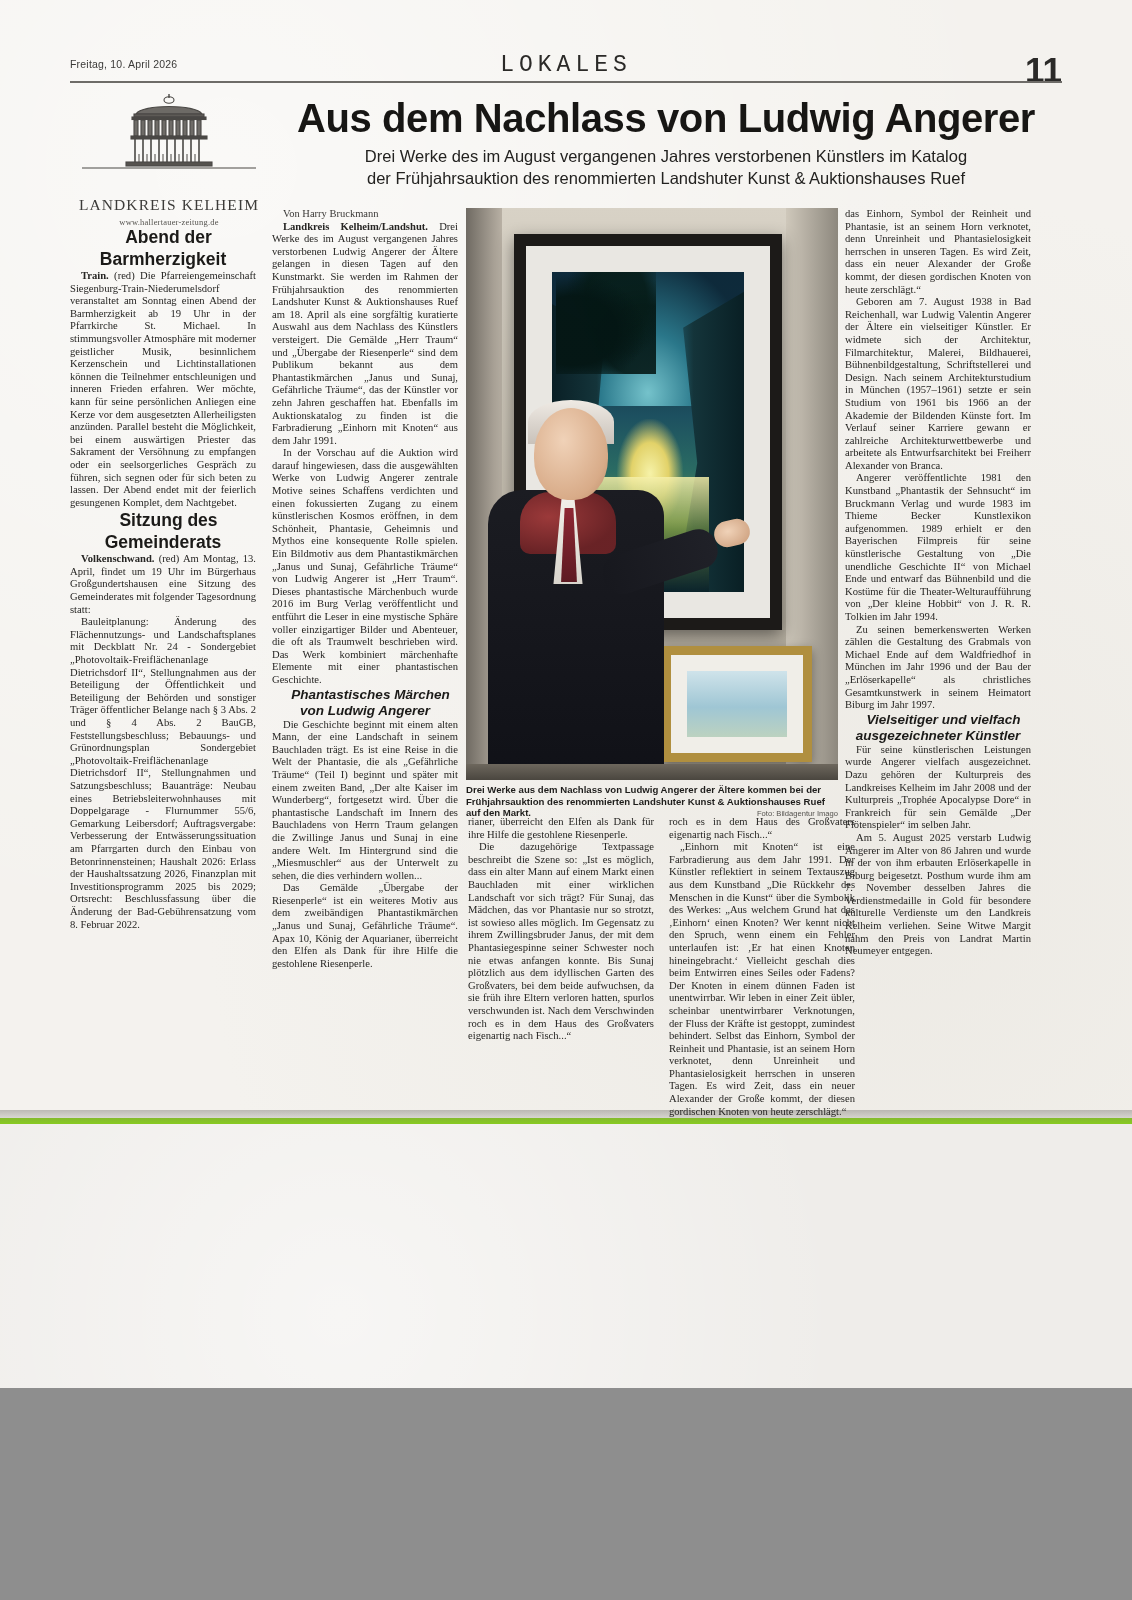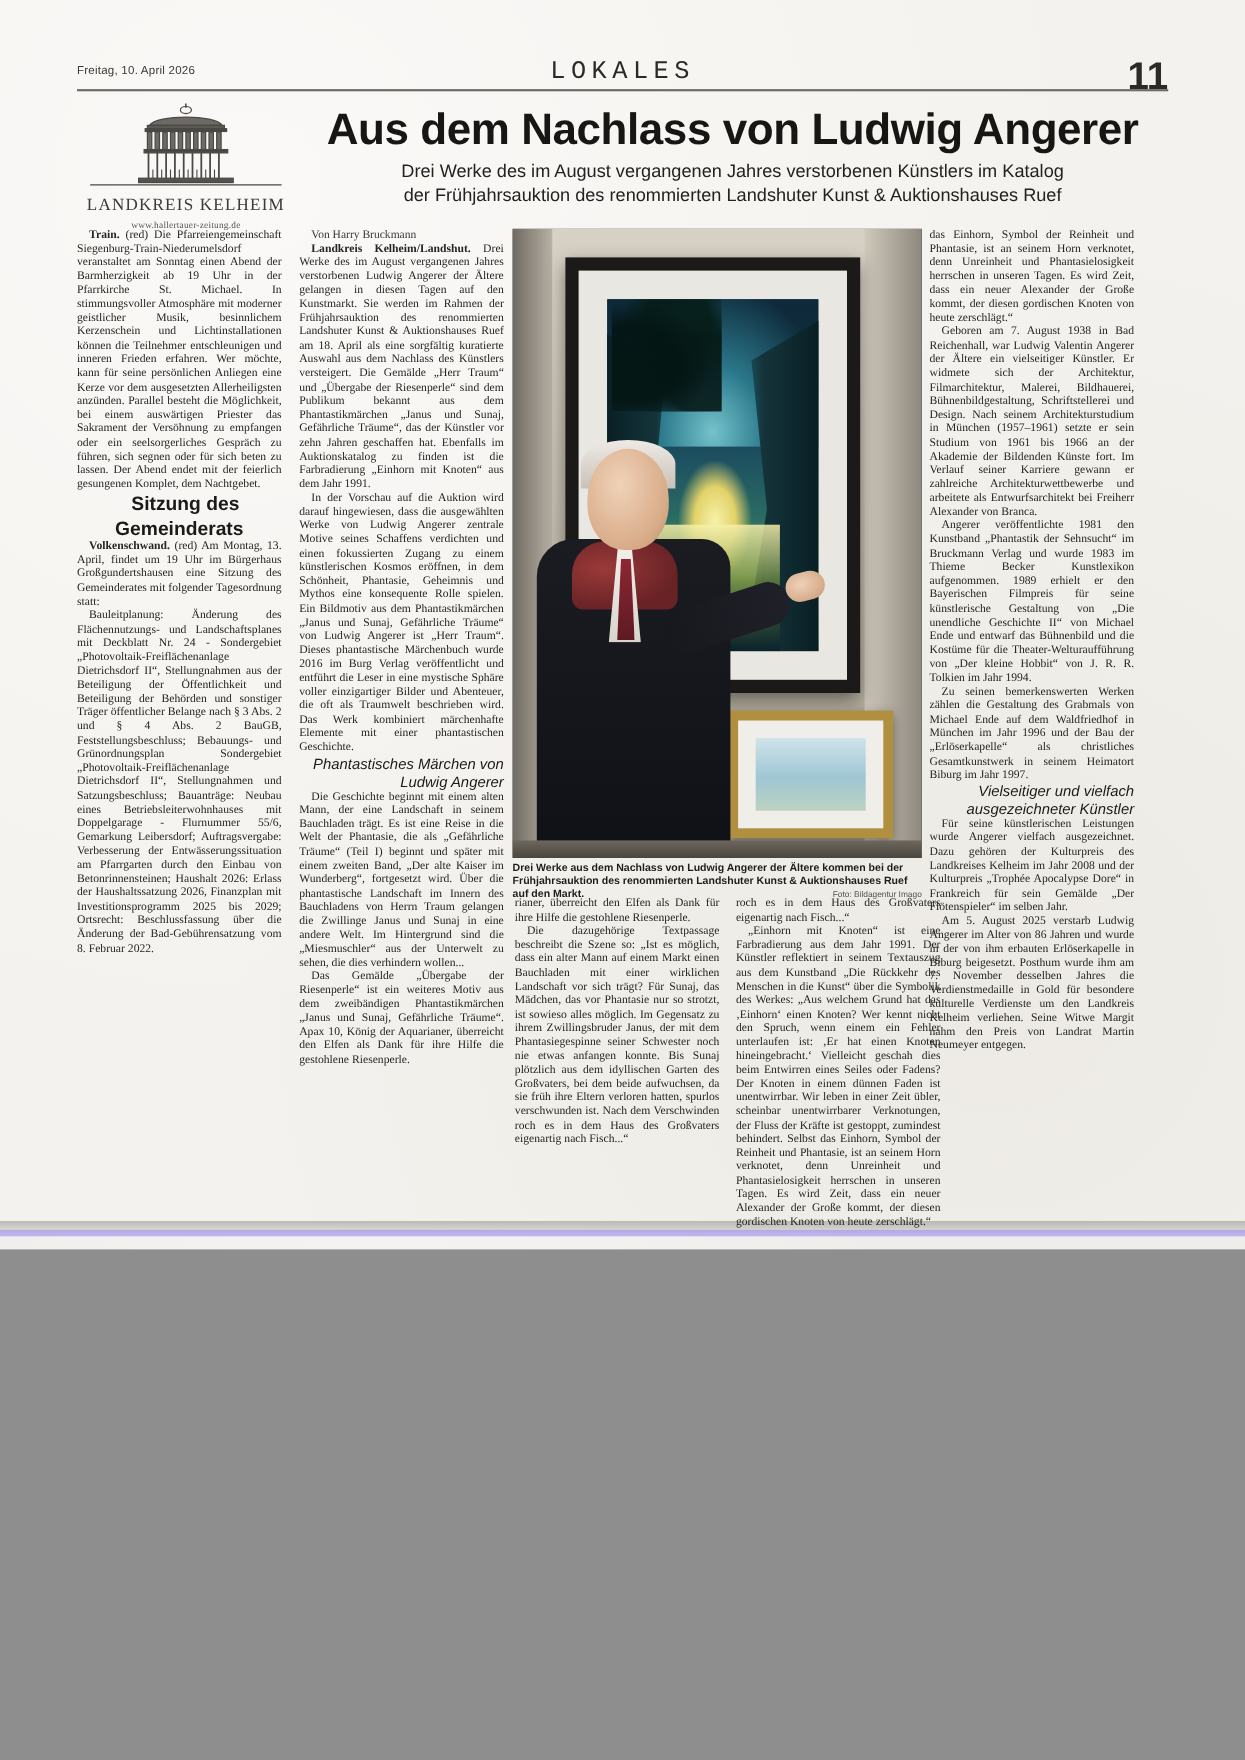--- a/index.html
+++ b/index.html
@@ -6,22 +6,22 @@
     margin: 0;
     padding: 0;
     background: #8e8e8e;
   }
   body {
     font-family: "Liberation Serif", serif;
   }
   .page {
     position: relative;
     width: 1132px;
-    height: 1136px;
-    background: #c4b5fd;
+    height: 1388px;
+    background: #84cc16;
     overflow: hidden;
   }
   
   .sheet {
     position: absolute;
     left: 0;
     top: 0;
     width: 1132px;
     height: 1118px;
     background: #f4f2ee;
@@ -105,21 +105,21 @@
   .logo-art {
     width: 186px;
     height: 86px;
     display: block;
   }
   .logo-name {
     font-family: "Liberation Serif", serif;
     font-size: 15.5px;
     letter-spacing: 1.1px;
     color: #3c3b39;
-    margin-top: 0;
+    margin-top: 18px;
   }
   .logo-url {
     font-family: "Liberation Serif", serif;
     font-size: 8.5px;
     letter-spacing: 0.2px;
     color: #55534f;
     margin-top: 3px;
   }
 
   
@@ -178,25 +178,25 @@
     font-size: 17.5px;
     line-height: 22px;
     text-align: center;
     text-indent: 0;
     color: #1b1a18;
     margin: 14px 0 8px 0;
   }
   .colhead.first { margin-top: 18px; }
   .subcolhead {
     font-family: "Liberation Sans", sans-serif;
-    font-weight: normal;
+    font-weight: bold;
     font-style: italic;
     font-size: 13.5px;
     line-height: 16px;
-    text-align: right;
+    text-align: center;
     text-indent: 0;
     color: #1b1a18;
     margin: 13px 0 6px 0;
   }
   .byline {
     font-family: "Liberation Serif", serif;
     font-size: 10.5px;
     text-indent: 0;
     text-align: left;
     color: #3a3836;
@@ -436,20 +436,24 @@
     <div class="logo-url">www.hallertauer-zeitung.de</div>
   </div>
 
   <div class="headline">Aus dem Nachlass von Ludwig Angerer</div>
   <div class="subhead">
     <div>Drei Werke des im August vergangenen Jahres verstorbenen Künstlers im Katalog</div>
     <div>der Frühjahrsauktion des renommierten Landshuter Kunst &amp; Auktionshauses Ruef</div>
   </div>
 
   <div class="col c1">
+    <p class="colhead first">
+      <span>Abend der</span><br>
+      <span>Barmherzigkeit</span>
+    </p>
     <p><span class="place">Train.</span><span> (red) Die Pfarreiengemeinschaft Siegenburg-Train-Niederumelsdorf veranstaltet am Sonntag einen Abend der Barmherzigkeit ab 19 Uhr in der Pfarrkirche St. Michael. In stimmungsvoller Atmosphäre mit moderner geistlicher Musik, besinnlichem Kerzenschein und Lichtinstallationen können die Teilnehmer entschleunigen und inneren Frieden erfahren. Wer möchte, kann für seine persönlichen Anliegen eine Kerze vor dem ausgesetzten Allerheiligsten anzünden. Parallel besteht die Möglichkeit, bei einem auswärtigen Priester das Sakrament der Versöhnung zu empfangen oder ein seelsorgerliches Gespräch zu führen, sich segnen oder für sich beten zu lassen. Der Abend endet mit der feierlich gesungenen Komplet, dem Nachtgebet.</span></p>
 
     <p class="colhead">
       <span>Sitzung des</span><br>
       <span>Gemeinderats</span>
     </p>
     <p><span class="place">Volkenschwand.</span><span> (red) Am Montag, 13. April, findet um 19 Uhr im Bürgerhaus Großgundertshausen eine Sitzung des Gemeinderates mit folgender Tagesordnung statt:</span></p>
     <p>Bauleitplanung: Änderung des Flächennutzungs- und Landschaftsplanes mit Deckblatt Nr. 24 - Sondergebiet „Photovoltaik-Freiflächenanlage Dietrichsdorf II“, Stellungnahmen aus der Beteiligung der Öffentlichkeit und Beteiligung der Behörden und sonstiger Träger öffentlicher Belange nach § 3 Abs. 2 und § 4 Abs. 2 BauGB, Feststellungsbeschluss; Bebauungs- und Grünordnungsplan Sondergebiet „Photovoltaik-Freiflächenanlage Dietrichsdorf II“, Stellungnahmen und Satzungsbeschluss; Bauanträge: Neubau eines Betriebsleiterwohnhauses mit Doppelgarage - Flurnummer 55/6, Gemarkung Leibersdorf; Auftragsvergabe: Verbesserung der Entwässerungssituation am Pfarrgarten durch den Einbau von Betonrinnensteinen; Haushalt 2026: Erlass der Haushaltssatzung 2026, Finanzplan mit Investitionsprogramm 2025 bis 2029; Ortsrecht: Beschlussfassung über die Änderung der Bad-Gebührensatzung vom 8. Februar 2022.</p>
   </div>
 

